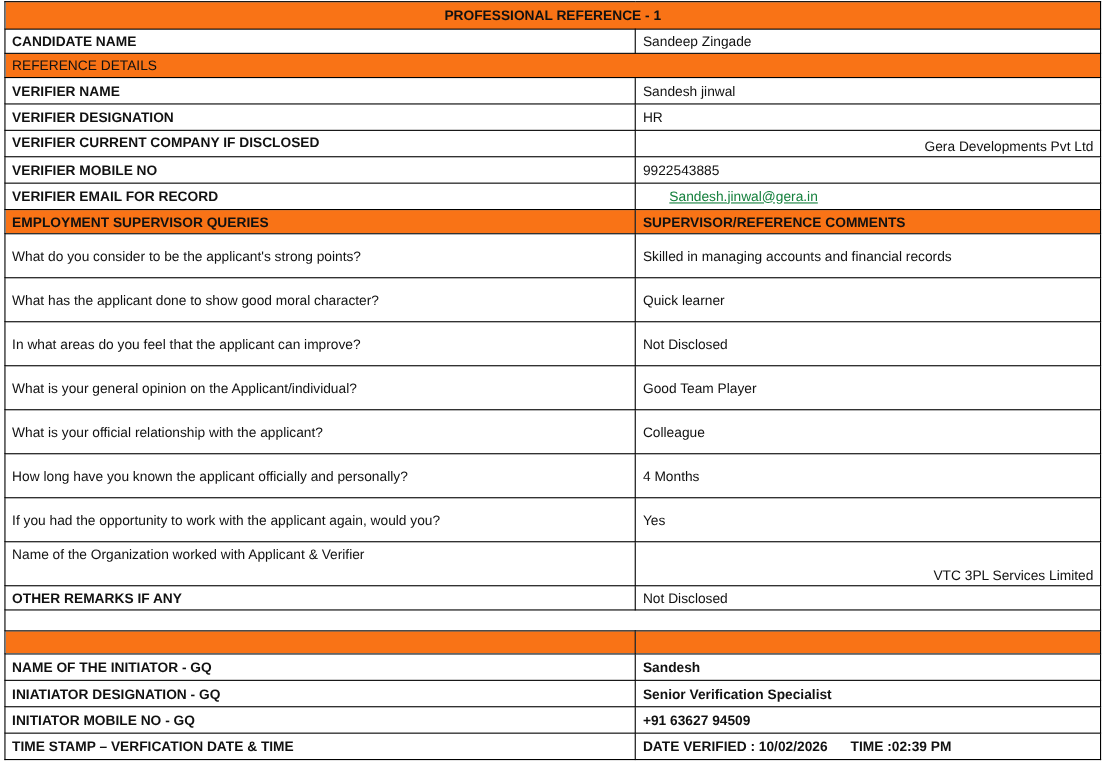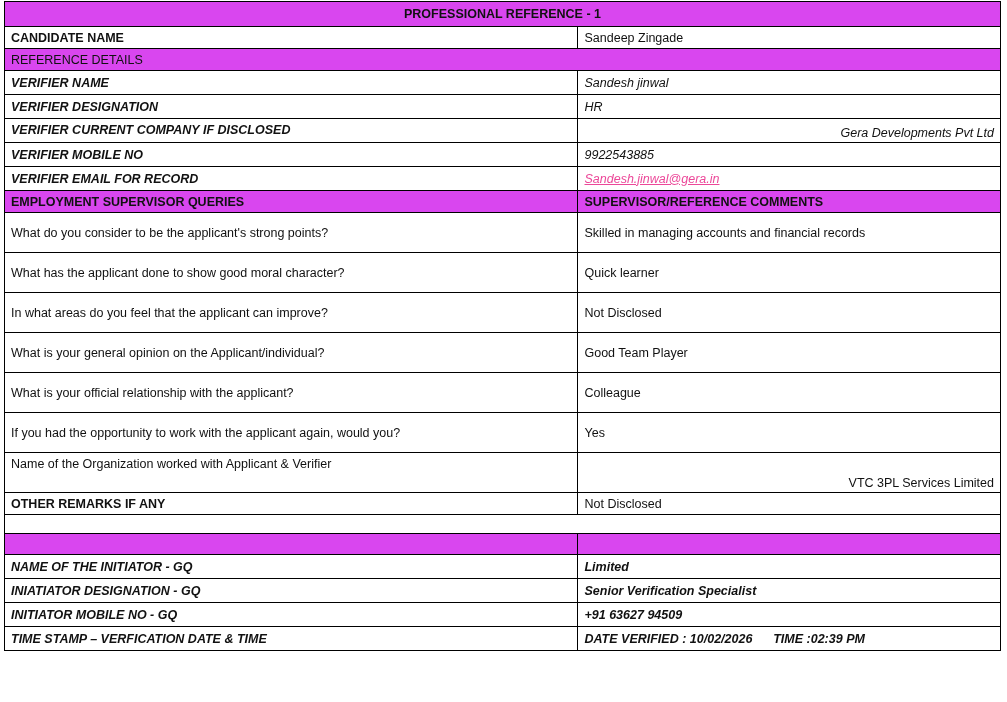--- a/index.html
+++ b/index.html
@@ -15,29 +15,29 @@
     }
     .sheet td {
       border: 1px solid #000000;
       padding: 0 6px;
       vertical-align: middle;
       white-space: nowrap;
       overflow: hidden;
     }
     .col-a { width: 566px; }
     .col-b { width: 417px; }
-    .hdr { background: #d946ef; }
+    .hdr { background: #f97316; }
     .title { text-align: center; font-weight: bold; height: 24px; }
     .b { font-weight: bold; }
     .r23 { height: 22px; }
-    .r25 { height: 24px; font-style: italic; }
+    .r25 { height: 24px; }
     .r29 { height: 40px; }
     .bottom-align { vertical-align: bottom !important; padding-bottom: 2px !important; text-align: right; }
     .top-align { vertical-align: top !important; padding-top: 4px !important; }
-    .email { color: #ec4899; text-decoration: underline; cursor: pointer; }
+    .email { color: #15803d; text-decoration: underline; cursor: pointer; margin-left: 24px; }
     .blank { height: 18px; }
     .blankhdr { height: 20px; }
   </style>
 </head>
 <body>
 
 <table class="sheet">
   <colgroup>
       <col class="col-a">
       <col class="col-b">
@@ -91,41 +91,45 @@
     </tr>
     <tr class="r29">
       <td>What is your general opinion on the Applicant/individual?</td>
       <td>Good Team Player</td>
     </tr>
     <tr class="r29">
       <td>What is your official relationship with the applicant?</td>
       <td>Colleague</td>
     </tr>
     <tr class="r29">
+      <td>How long have you known the applicant officially and personally?</td>
+      <td>4 Months</td>
+    </tr>
+    <tr class="r29">
       <td>If you had the opportunity to work with the applicant again, would you?</td>
       <td>Yes</td>
     </tr>
     <tr class="r29">
       <td class="top-align">Name of the Organization worked with Applicant &amp; Verifier</td>
       <td class="bottom-align">VTC 3PL Services Limited</td>
     </tr>
     <tr class="r23">
       <td class="b">OTHER REMARKS IF ANY</td>
       <td>Not Disclosed</td>
     </tr>
     <tr>
       <td colspan="2" class="blank"></td>
     </tr>
     <tr>
       <td class="hdr blankhdr"></td>
       <td class="hdr blankhdr"></td>
     </tr>
     <tr class="r25">
       <td class="b">NAME OF THE INITIATOR - GQ</td>
-      <td class="b">Limited</td>
+      <td class="b">Sandesh</td>
     </tr>
     <tr class="r25">
       <td class="b">INIATIATOR DESIGNATION - GQ</td>
       <td class="b">Senior Verification Specialist</td>
     </tr>
     <tr class="r25">
       <td class="b">INITIATOR MOBILE NO - GQ</td>
       <td class="b">+91 63627 94509</td>
     </tr>
     <tr class="r25">

